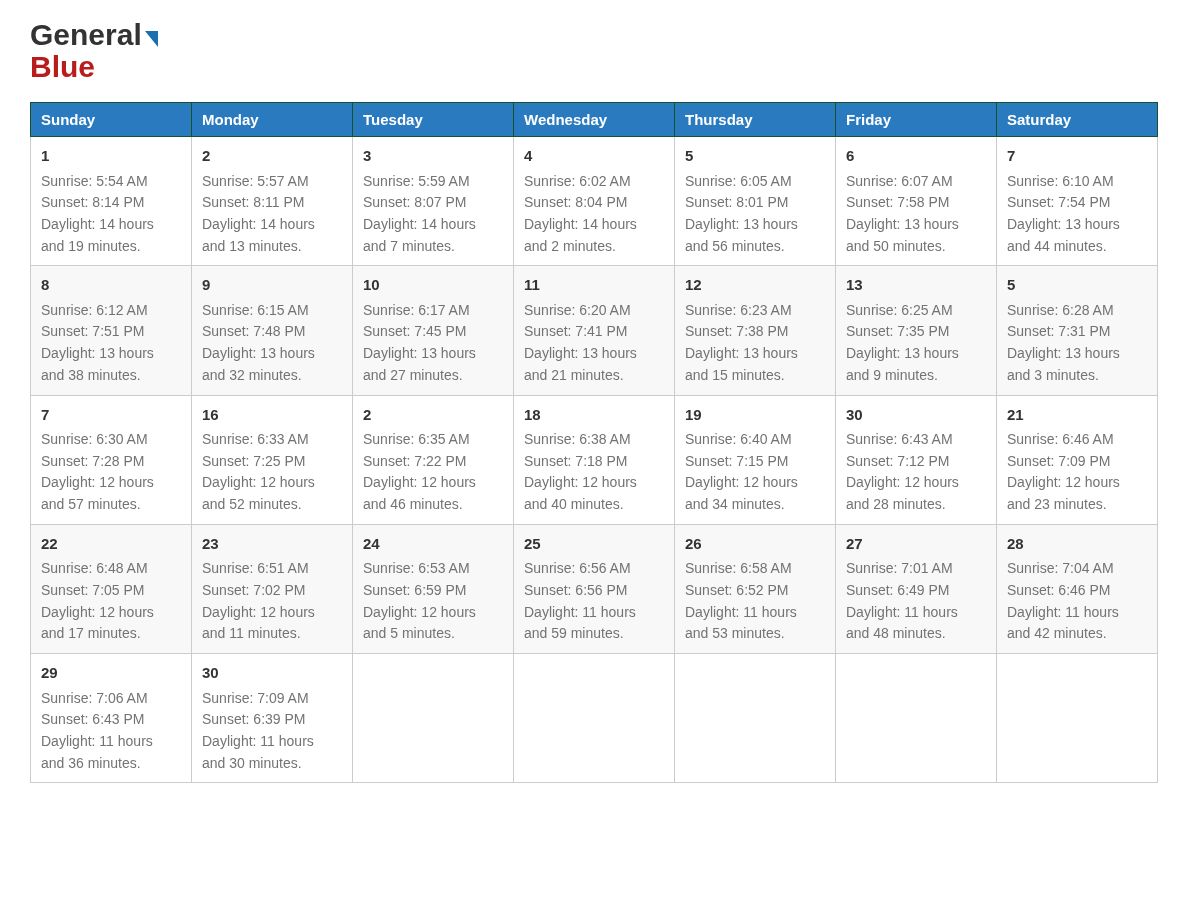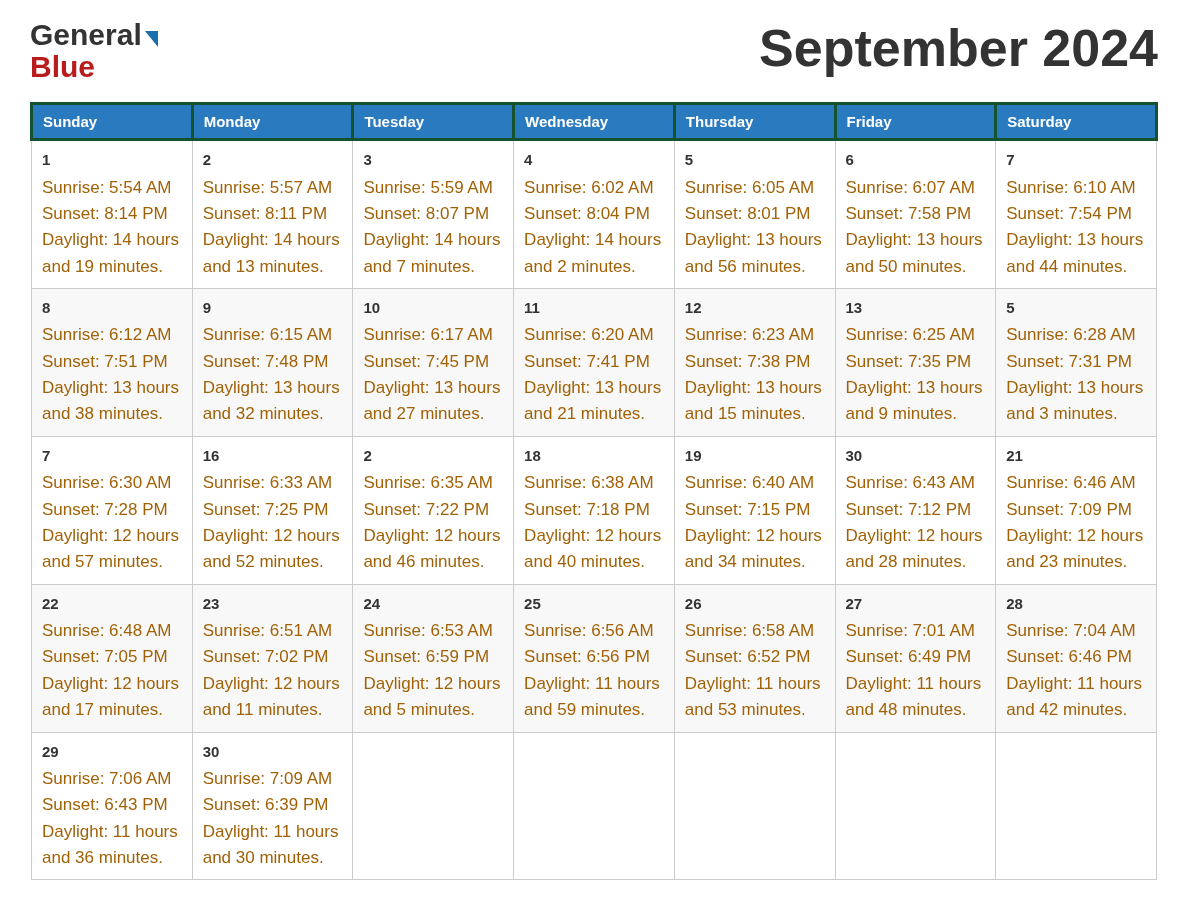--- a/index.html
+++ b/index.html
@@ -41,41 +41,41 @@
       border-collapse: collapse;
       table-layout: fixed;
     }
     thead tr th {
       background-color: #2a7abf;
       color: #fff;
       font-size: 15px;
       font-weight: bold;
       padding: 8px 10px;
       text-align: left;
-      border: 3px solid #14532d;
+      border: 1px solid #14532d;
     }
     tbody tr td {
       vertical-align: top;
       padding: 8px 10px;
       border: 1px solid #ccc;
       font-size: 12.5px;
       line-height: 1.5;
       min-height: 90px;
       height: 100px;
     }
     .day-number {
       font-size: 15px;
       font-weight: bold;
       color: #333;
       display: block;
       margin-bottom: 3px;
     }
     .day-info {
-      color: #a16207;
-      font-size: 17px;
+      color: #737373;
+      font-size: 14px;
       line-height: 1.55;
     }
     tbody tr:nth-child(odd) td {
       background-color: #fff;
     }
     tbody tr:nth-child(even) td {
       background-color: #f8f8f8;
     }
     .empty-cell {
       background-color: #fff !important;
@@ -104,21 +104,20 @@
     <div class="logo-wrapper">
       <div>
         <div class="logo-text-group">
           <span>General</span><span style="display:inline-block; width:0; height:0; border-left:13px solid transparent; border-right:0px solid transparent; border-top:16px solid #1a6faf; margin-left:3px; vertical-align:bottom; margin-bottom:3px;"></span>
         </div>
         <div class="logo-blue-line">Blue</div>
       </div>
     </div>
   </div>
   <div class="title-area">
-    <div class="calendar-title">September 2024</div>
   </div>
 </div>
 
 <table>
   <thead>
     <tr>
       <th>Sunday</th>
       <th>Monday</th>
       <th>Tuesday</th>
       <th>Wednesday</th>

